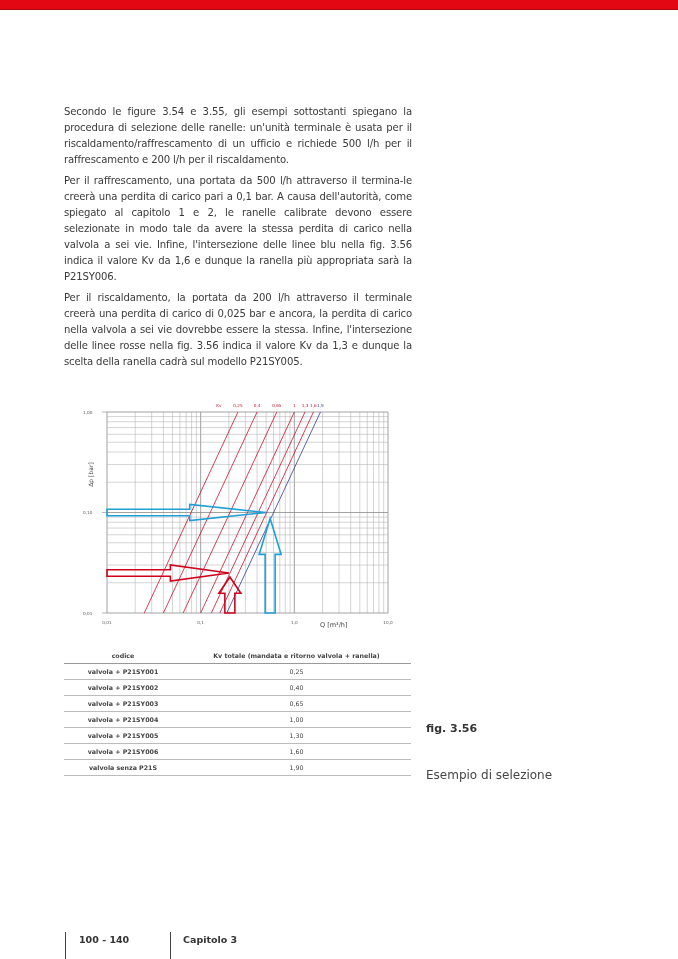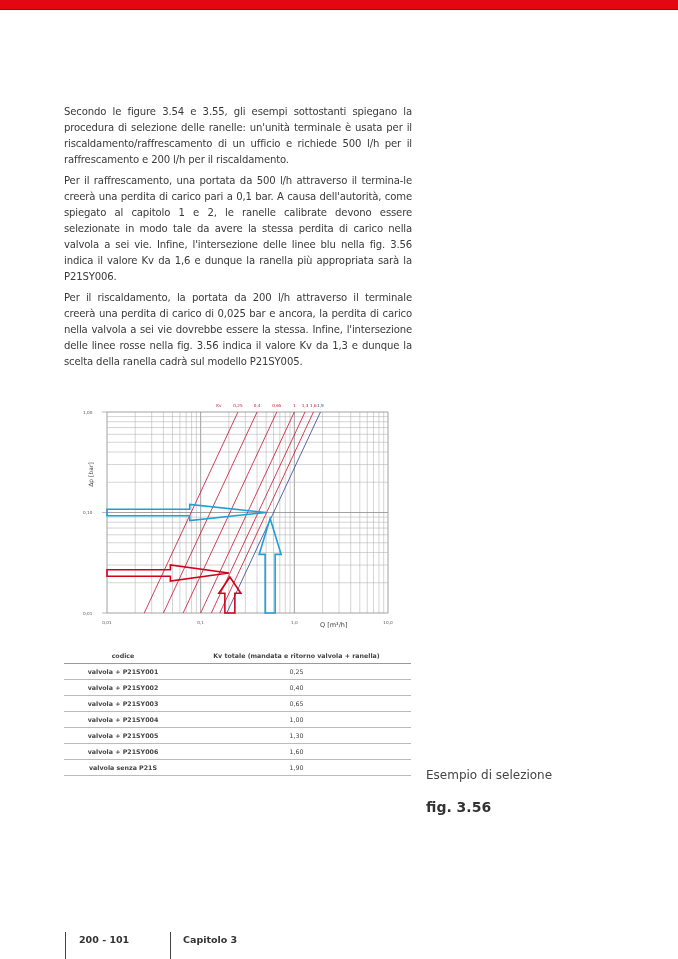--- a/index.html
+++ b/index.html
@@ -5,21 +5,21 @@
   html,body{margin:0;padding:0;background:#fff;}
   body{width:678px;height:959px;position:relative;overflow:hidden;font-family:"DejaVu Sans",sans-serif;color:#333;}
   .topbar{position:absolute;left:0;top:0;width:678px;height:9px;background:#e30613;border-bottom:1px solid #b0050f;}
   .body-text{position:absolute;left:64px;top:104px;width:348px;font-size:10.1px;line-height:16px;color:#3a3a3a;letter-spacing:-0.15px;}
   .body-text p{margin:0 0 5px 0;text-align:justify;}
   .chart{position:absolute;left:0;top:0;}
   .tbl{position:absolute;left:64px;top:648px;width:347px;border-collapse:collapse;font-family:"DejaVu Sans",sans-serif;font-size:6.3px;color:#444;}
   .tbl th{font-weight:bold;height:15px;border-bottom:1px solid #999;padding:0;}
   .tbl td{height:15px;border-bottom:1px solid #bbb;padding:0;text-align:center;}
   .tbl td.code{font-weight:bold;width:118px;}
-  .fig-title{position:absolute;left:426px;top:799px;font-size:14px;font-weight:bold;color:#333;text-align:right;}
+  .fig-title{position:absolute;left:426px;top:722px;font-size:11px;font-weight:bold;color:#333;text-align:right;}
   .fig-caption{position:absolute;left:426px;top:768px;font-size:12px;color:#444;}
   .footer-bar{position:absolute;top:932px;width:1px;height:27px;background:#444;}
   .footer-text{position:absolute;top:934px;font-size:9.5px;font-weight:bold;color:#333;}
 </style>
 </head>
 <body>
 
 <div class="topbar"></div>
 
 <div class="body-text">
@@ -153,15 +153,15 @@
         <td class="code">valvola senza P21S</td>
         <td>1,90</td>
       </tr>
     </tbody>
 </table>
 
 <div class="fig-title">fig. 3.56</div>
 <div class="fig-caption">Esempio di selezione</div>
 
 <div class="footer-bar" style="left:65px;"></div>
-<div class="footer-text" style="left:79px;">200 - 101</div>
+<div class="footer-text" style="left:79px;">100 - 140</div>
 <div class="footer-bar" style="left:170px;"></div>
 <div class="footer-text" style="left:183px;">Capitolo 3</div>
 
 </body></html>

